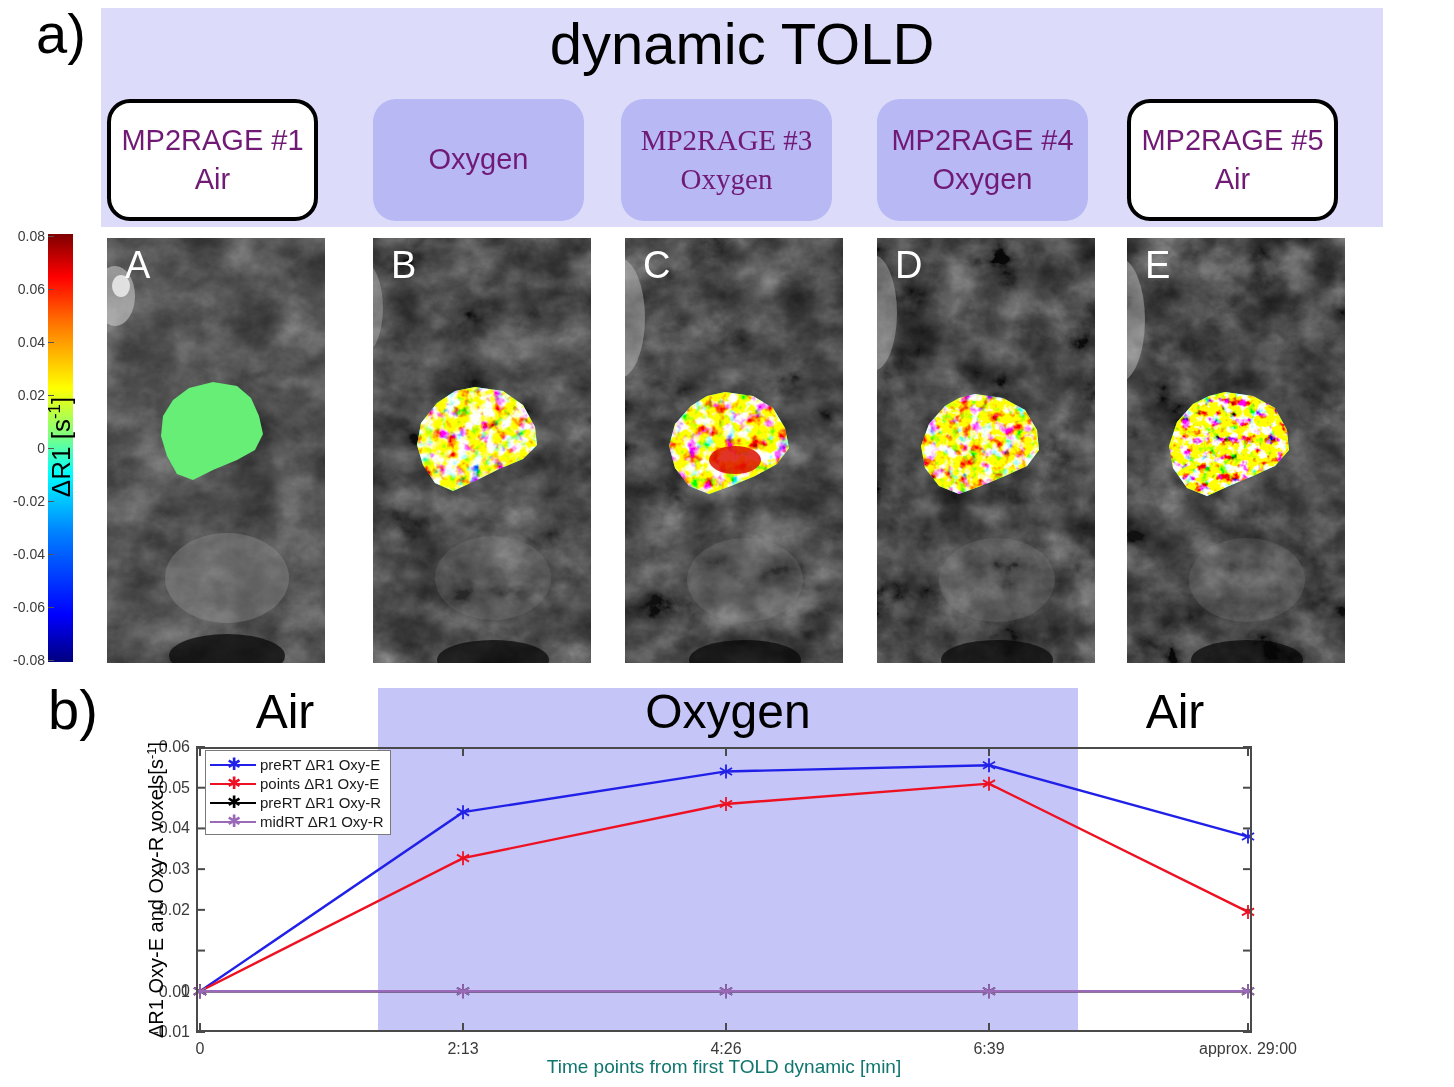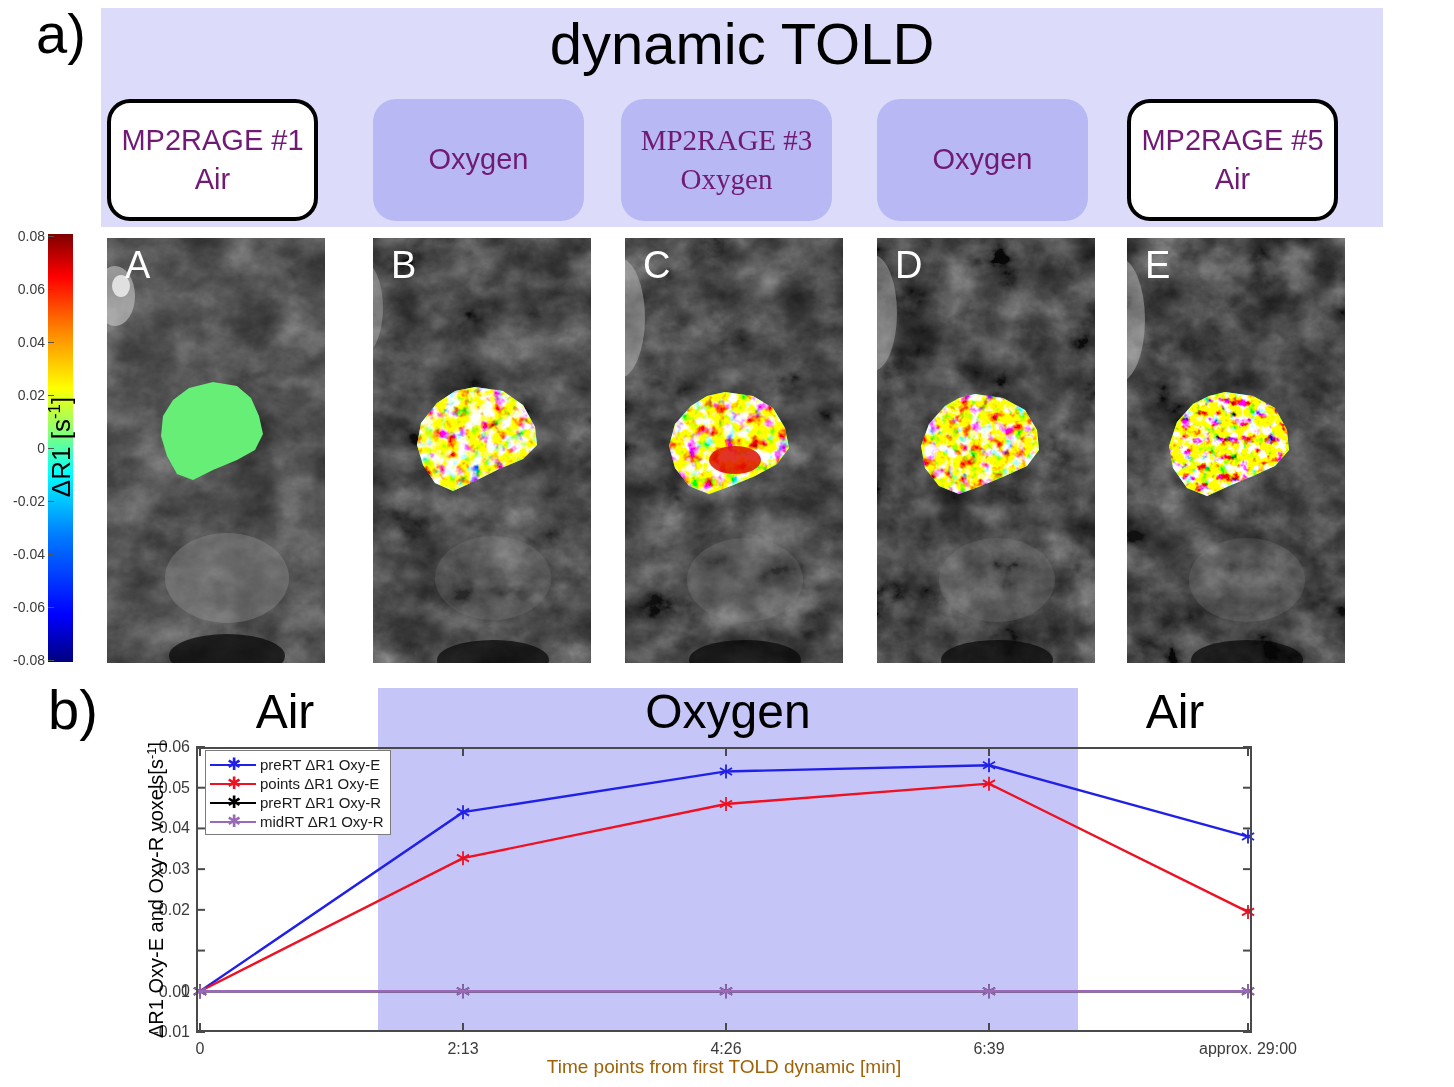--- a/index.html
+++ b/index.html
@@ -201,21 +201,21 @@
     white-space: nowrap;
     transform: translate(-50%, -50%) rotate(-90deg);
   }
   #y-axis-title sup { font-size: 0.65em; }
   #x-axis-title {
     position: absolute;
     left: 196px; top: 1056px;
     width: 1056px;
     text-align: center;
     font-size: 19px;
-    color: #a16207;
+    color: #0f766e;
   }
 
   
   #plot-legend {
     position: absolute;
     left: 205px; top: 750px;
     background: #ffffff;
     border: 1px solid #7a7a7a;
     padding: 4px 6px 3px 4px;
     box-sizing: border-box;
@@ -262,20 +262,21 @@
   <div class="gas-name">Air</div>
 </div>
 <div class="mp2rage-box oxygen" style="left:373px;">
   <div class="gas-name">Oxygen</div>
 </div>
 <div class="mp2rage-box oxygen" style="left:621px;font-family:Liberation Serif, serif;">
   <div class="seq-name">MP2RAGE #3</div>
   <div class="gas-name">Oxygen</div>
 </div>
 <div class="mp2rage-box oxygen" style="left:877px;">
+  <div class="seq-name">MP2RAGE #4</div>
   <div class="gas-name">Oxygen</div>
 </div>
 <div class="mp2rage-box air" style="left:1127px;text-align:right;">
   <div class="seq-name">MP2RAGE #5</div>
   <div class="gas-name">Air</div>
 </div>
 
 <div id="colorbar-group">
   <div id="colorbar-gradient"></div>
 

